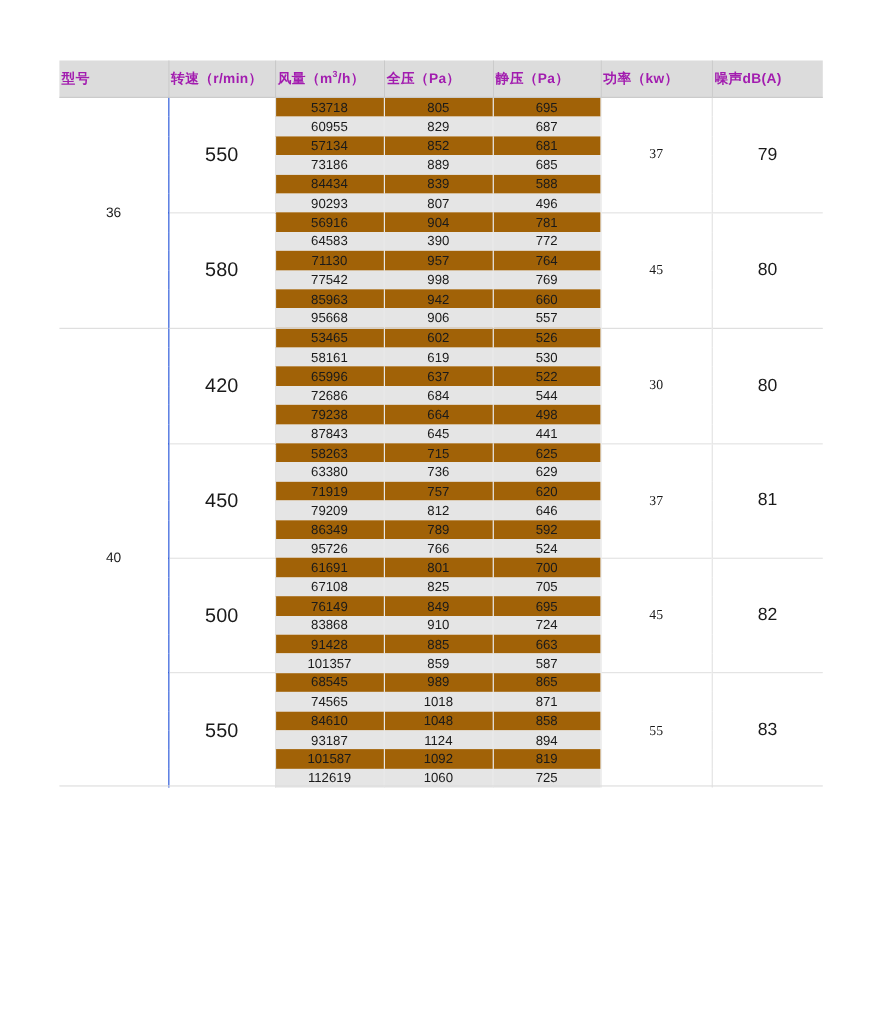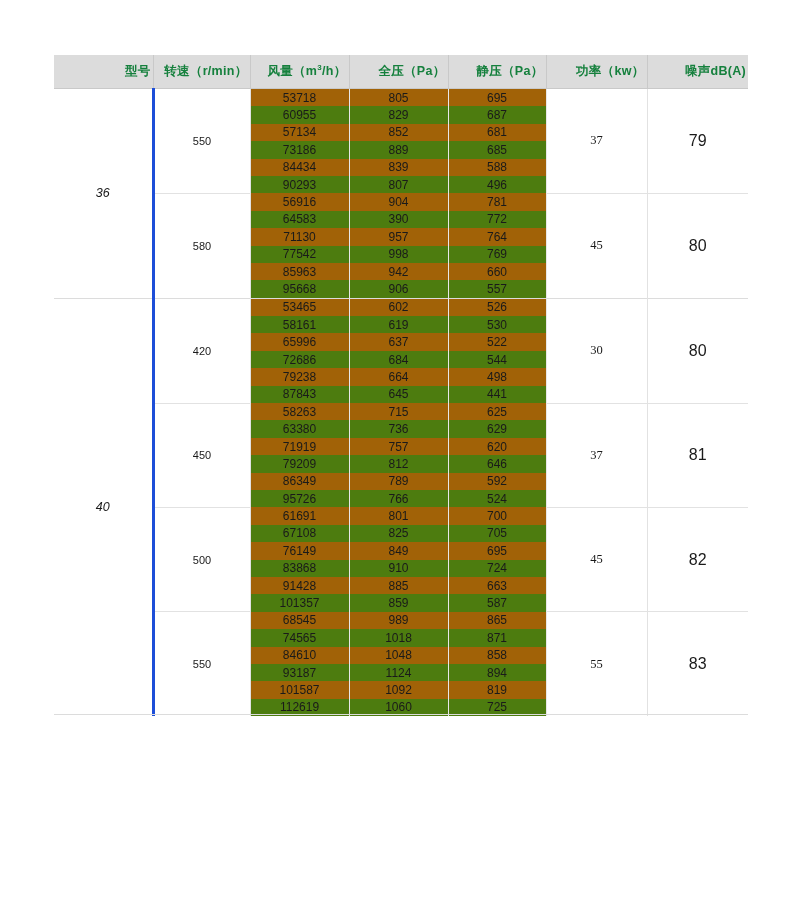--- a/index.html
+++ b/index.html
@@ -36,22 +36,22 @@
   col.c-total { width: 99px; }
   col.c-static{ width: 98px; }
   col.c-power { width: 101px; }
   col.c-noise { width: 101px; }
 
   
   thead th {
     background: #dcdcdc;
     font-size: 12.5px;
     font-weight: bold;
-    color: #15803d;
-    text-align: right;
+    color: #a21caf;
+    text-align: left;
     height: 33px;
     padding: 0 2px;
     border-right: 1px solid #c9c9c9;
     border-bottom: 1px solid #c9c9c9;
     letter-spacing: .3px;
     white-space: nowrap;
   }
   thead th:last-child { border-right: none; margin-left: 44px; }
   thead th sup {
     font-size: 8px;
@@ -65,38 +65,37 @@
     text-align: center;
     height: 17.4px;
     padding: 0;
     vertical-align: middle;
     color: #1a1a1a;
     font-weight: normal;
   }
 
   
   td.model {
-    border-right: 3px solid #1d4ed8;
+    border-right: 1px solid #1d4ed8;
     font-size: 12.5px;
-    font-style: italic;
   }
   
   td.speed {
     border-right: 1px solid #e2e2e2;
     border-top: 1px solid #e2e2e2;
-    font-size: 11px;
+    font-size: 18px;
   }
   td.speed.first-speed { border-top: none; }
 
   
   td.datacell {
     border-right: 1px solid #e8e8e8;
   }
   tr.odd td.datacell { background: #a16207; }
-  tr.even td.datacell { background: #4d7c0f; }
+  tr.even td.datacell { background: #e5e5e5; }
 
   
   td.power {
     border-right: 1px solid #e2e2e2;
     border-top: 1px solid #e2e2e2;
     font-size: 12.5px;
     font-family: Liberation Serif, serif;
   }
   td.noise {
     border-top: 1px solid #e2e2e2;

